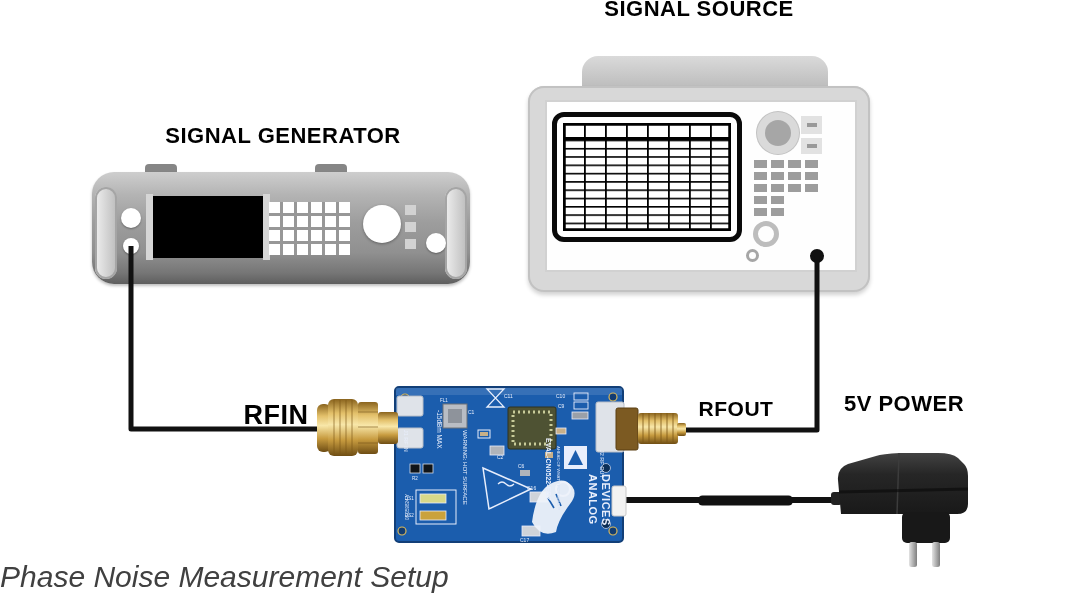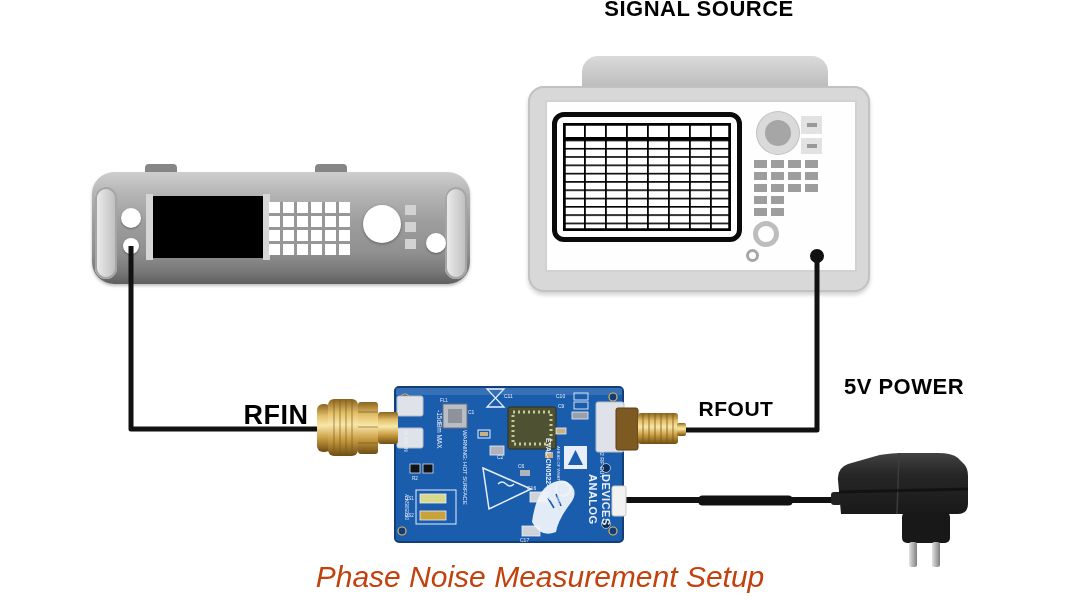--- a/index.html
+++ b/index.html
@@ -7,23 +7,23 @@
           font-family:"Liberation Sans",sans-serif;}
   .abs{position:absolute;}
   svg.layer{position:absolute;left:0;top:0;}
 
   
   .lbl{position:absolute;font-weight:bold;color:#000;text-align:center;line-height:1.1;letter-spacing:.5px;}
   .lbl-gen  {left:83px;  top:124px; width:400px; font-size:22px;}
   .lbl-ssa  {left:528px; top:-3px;  width:342px; font-size:22px;}
   .lbl-rfin {left:221px; top:401px; width:110px; font-size:27px;}
   .lbl-rfout{left:681px; top:397px; width:110px; font-size:21px;}
-  .lbl-pwr  {left:829px; top:375px; width:150px; font-size:22px;}
-  .caption{position:absolute;left:0;top:560px;width:1080px;text-align:center;
-           font-size:30px;font-style:italic;color:#c2410c;}
+  .lbl-pwr  {left:829px; top:392px; width:150px; font-size:22px;}
+  .caption{position:absolute;left:0;top:560px;width:1080px;
+           font-size:30px;font-style:italic;color:#404040;}
 
   
   .gen-body{left:92px;top:172px;width:378px;height:112px;border-radius:22px;
     background:linear-gradient(180deg,#cecece 0%,#b4b4b4 20%,#9d9d9d 45%,#909090 72%,#767676 90%,#5e5e5e 100%);
     box-shadow:0 2px 3px rgba(0,0,0,.25);}
   .gen-tab{top:164px;width:32px;height:14px;background:#868686;border-radius:4px 4px 0 0;}
   .gen-handle{top:187px;width:22px;height:92px;border-radius:11px;
     background:linear-gradient(90deg,#efefef,#bcbcbc);box-shadow:inset 0 0 0 2px #a5a5a5;}
   .gen-bezel{top:194px;width:7px;height:66px;background:#d6d6d6;}
   .gen-screen{left:153px;top:196px;width:110px;height:62px;background:#000;}
@@ -231,20 +231,21 @@
       <rect x="831" y="492" width="11" height="13" rx="3" fill="#222"></rect>
       <path d="M841 514 L838 480 Q837 468 848 464 L876 456 Q882 454 900 453 L938 453 Q952 453 958 458 L964 464 Q968 468 968 476 L968 504 Q968 514 957 514 Z" fill="url(#adpt)"></path>
       <path d="M899 453 L897 514" stroke="#3c3c3c" stroke-width="1.5"></path>
       <path d="M839 492 L968 489" stroke="#0b0b0b" stroke-width="3" opacity="0.65"></path>
       <rect x="902" y="512" width="48" height="31" rx="5" fill="#181818"></rect>
       <rect x="909" y="542" width="8" height="25" rx="2.5" fill="url(#silver)"></rect>
       <rect x="932" y="542" width="8" height="25" rx="2.5" fill="url(#silver)"></rect>
     </g>
   </svg>
 
+  <div class="lbl lbl-gen">SIGNAL GENERATOR</div>
   <div class="lbl lbl-ssa">
     <div>SIGNAL SOURCE</div>
   </div>
   <div class="lbl lbl-rfin">RFIN</div>
   <div class="lbl lbl-rfout">RFOUT</div>
   <div class="lbl lbl-pwr">
     <div>5V POWER</div>
   </div>
   <div class="caption">Phase Noise Measurement Setup</div>
 

